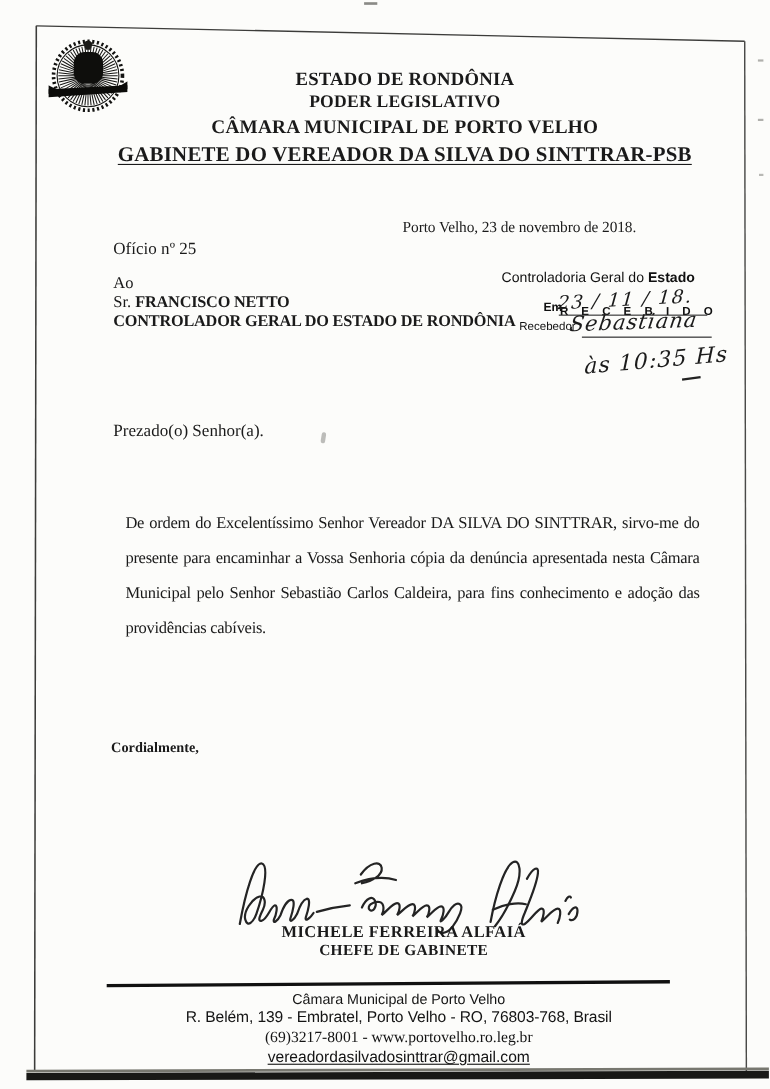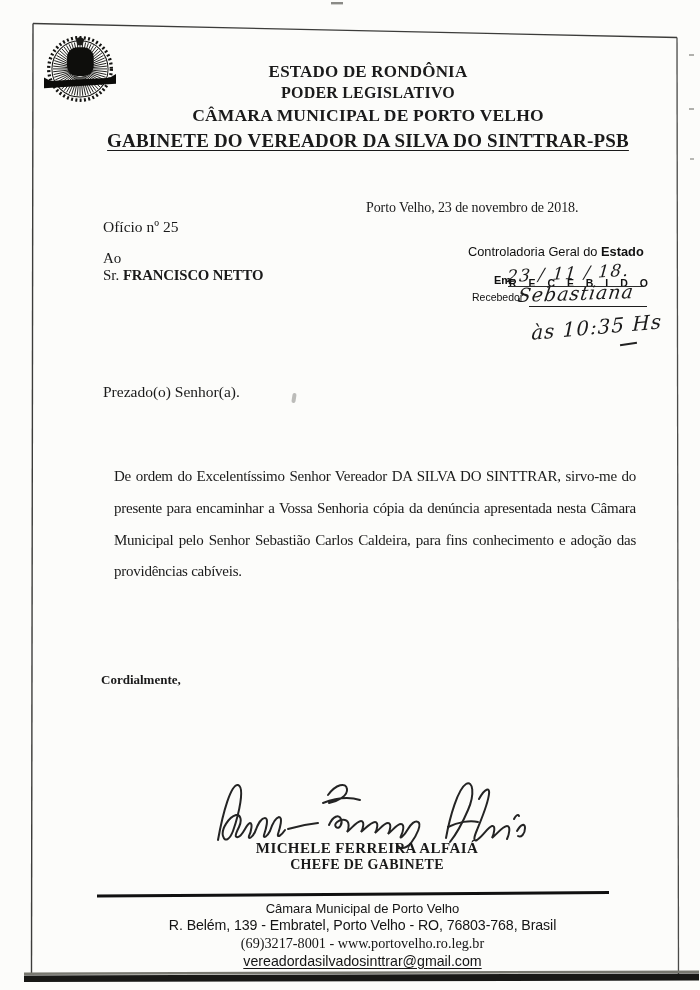--- a/index.html
+++ b/index.html
@@ -15,21 +15,21 @@
   .h-chamber{top:105px;font-size:17.5px;letter-spacing:.2px;}
   .h-office{top:130px;font-size:19px;text-decoration:underline;text-underline-offset:3px;letter-spacing:.2px;}
   
   .oficio{left:103px;top:198px;font-size:15.5px;margin-top:20px;}
   .dateline{left:366px;top:200px;font-size:14px;white-space:nowrap;letter-spacing:-.1px;}
   
   .recipient{left:103px;top:250px;font-size:15px;line-height:16.8px;}
   .recipient .bold{font-weight:bold;font-size:14.8px;letter-spacing:-.2px;}
   
   .stamp, .stamp *{font-family:"Liberation Sans",sans-serif;}
-  .stamp-title{left:468px;top:244px;font-size:12.8px;white-space:nowrap;color:#101010;}
+  .stamp-title{left:456px;top:244px;font-size:12.8px;white-space:nowrap;color:#101010;}
   .stamp-received{left:509px;top:261px;font-size:10.5px;font-weight:bold;letter-spacing:4.5px;color:#101010;white-space:nowrap;margin-top:16px;}
   .stamp-row{white-space:nowrap;color:#101010;}
   .stamp-em{left:494px;top:274px;font-size:11px;font-weight:bold;}
   .stamp-dateline-rule{left:508px;top:273px;width:135px;height:13px;border-bottom:1.6px solid #2b2b2b;}
   .stamp-receiver{left:472px;top:291px;font-size:10.5px;font-weight:normal;}
   .stamp-receiver-rule{left:529px;top:292px;width:118px;height:14px;border-bottom:1.9px solid #1d1d1d;}
   
   .hw{position:absolute;font-family:"DejaVu Serif",serif;font-style:italic;color:#1b1b1b;white-space:nowrap;}
   .hw-date{left:507px;top:263px;font-size:17px;letter-spacing:1.5px;transform:rotate(-3deg) skewX(-8deg);}
   .hw-name{left:518px;top:282px;font-size:19px;letter-spacing:1px;transform:rotate(-2deg) skewX(-10deg);}
@@ -147,20 +147,21 @@
   <div class="hline h-branch">PODER LEGISLATIVO</div>
   <div class="hline h-chamber">CÂMARA MUNICIPAL DE PORTO VELHO</div>
   <div class="hline h-office">GABINETE DO VEREADOR DA SILVA DO SINTTRAR-PSB</div>
 
   <div class="abs oficio">Ofício nº 25</div>
   <div class="abs dateline">Porto Velho, 23 de novembro de 2018.</div>
 
   <div class="abs recipient">
     <div>Ao</div>
     <div><span>Sr. </span><span class="bold">FRANCISCO NETTO</span></div>
+    <div class="bold">CONTROLADOR GERAL DO ESTADO DE RONDÔNIA</div>
   </div>
 
   <div class="stamp">
     <div class="abs stamp-title"><span>Controladoria Geral do </span><b>Estado</b></div>
     <div class="abs stamp-received">R E C E B I D O</div>
     <div class="abs stamp-row stamp-em">Em</div>
     <div class="abs stamp-dateline-rule"></div>
     <div class="abs stamp-row stamp-receiver">Recebedor</div>
     <div class="abs stamp-receiver-rule"></div>
     <div class="hw hw-date">23 / 11 / 18.</div>

